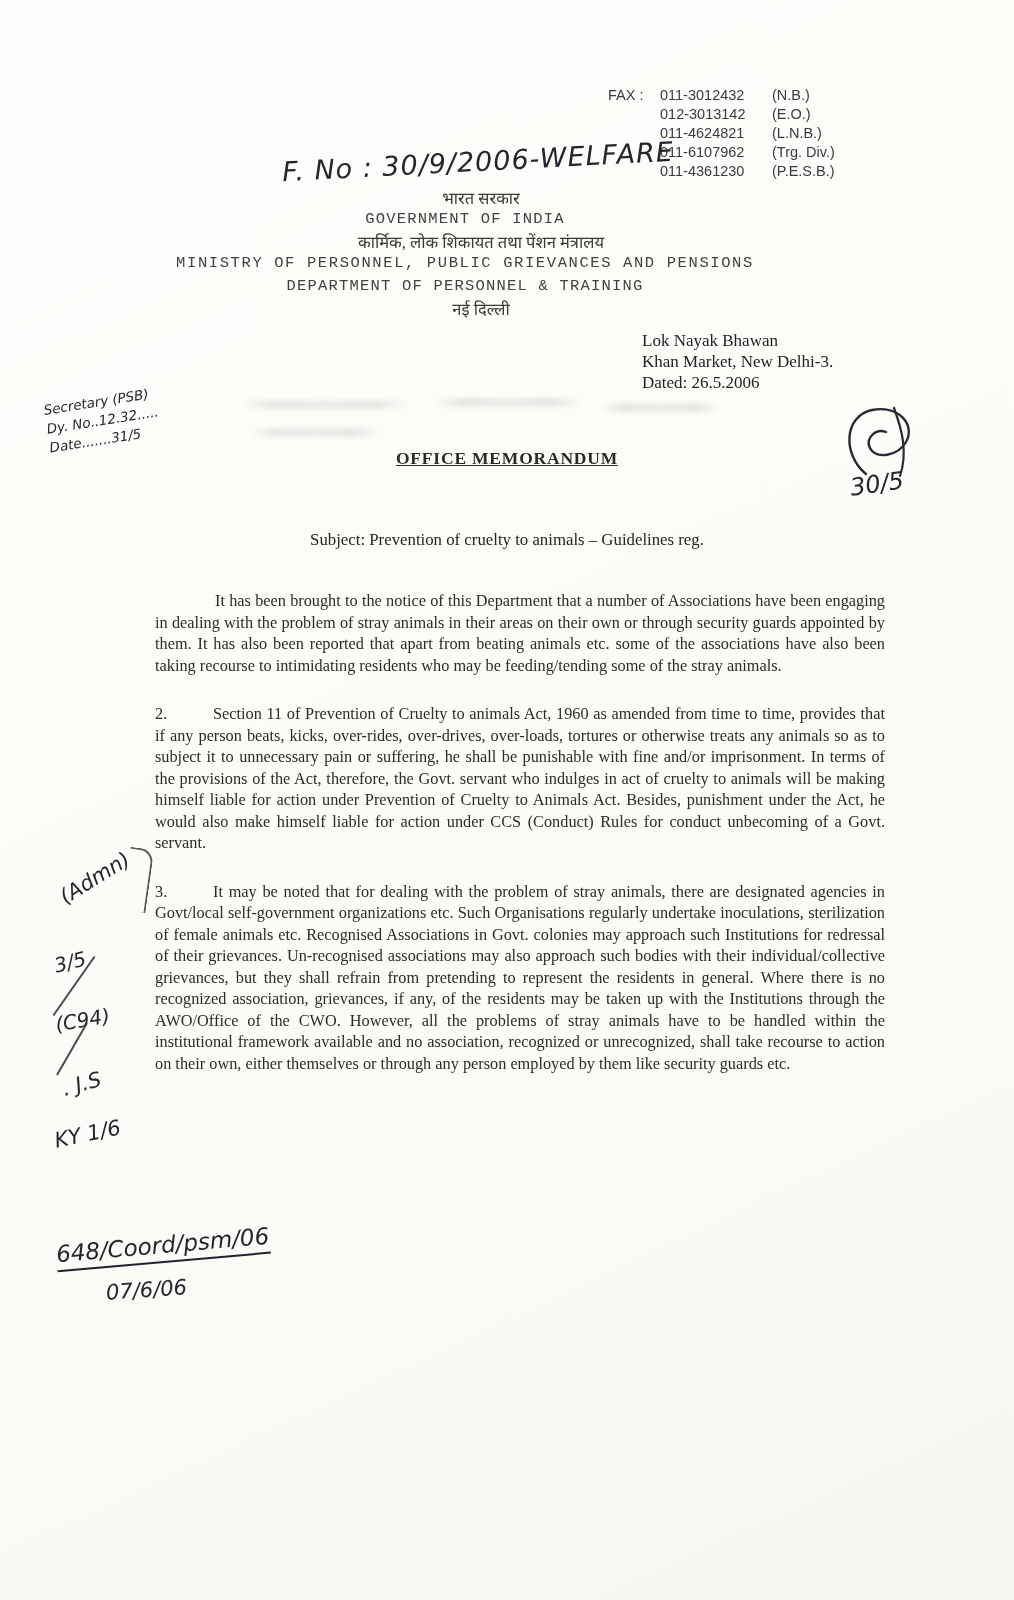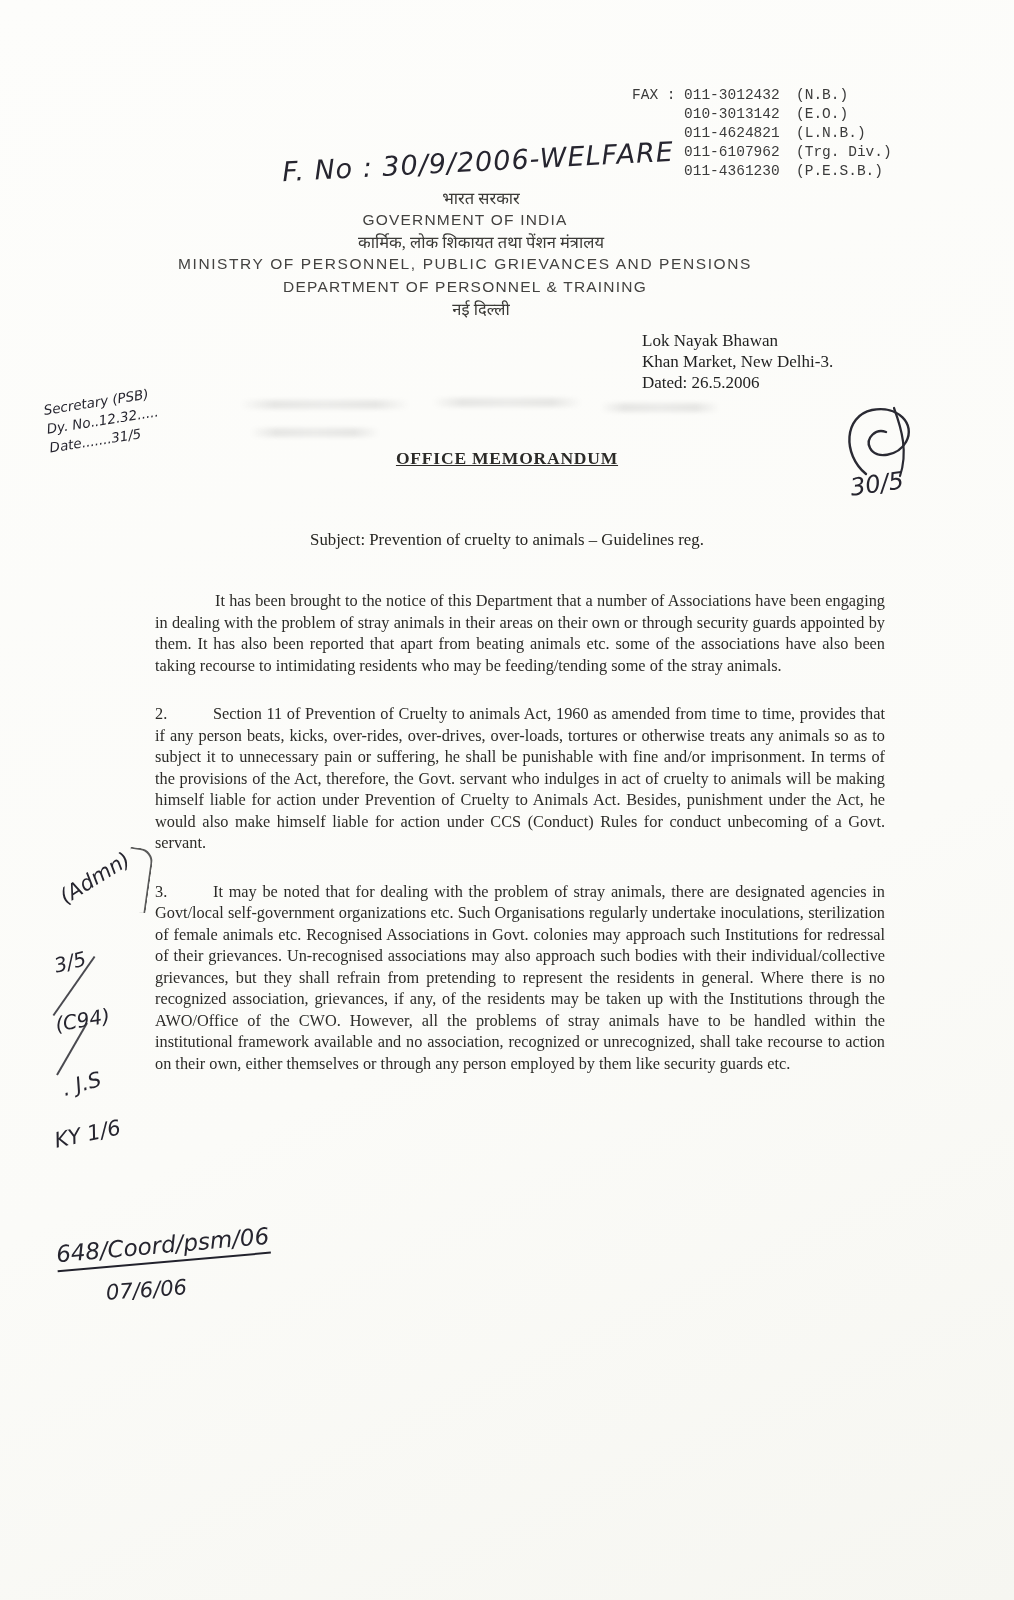--- a/index.html
+++ b/index.html
@@ -5,26 +5,26 @@
   html,body { margin:0; padding:0; background:#d8d8d5; }
   .page {
     position:relative; width:1014px; height:1600px; margin:0 auto;
     background:linear-gradient(155deg,#fdfdfb 0%,#fbfbf8 60%,#f6f6f1 100%);
     overflow:hidden;
     font-family:"Liberation Serif", serif;
     color:#2c2b28;
   }
   .hand { font-family:"DejaVu Sans", sans-serif; font-style:italic; color:#26252f; }
 
-  .fax { position:absolute; top:86px; left:632px; font-family:Liberation Mono, monospace; font-size:14.5px; line-height:19px; color:#3b3b3b; }
+  .fax { position:absolute; top:86px; left:608px; font-family:Liberation Sans, sans-serif; font-size:14.5px; line-height:19px; color:#3b3b3b; }
   .fax-row { display:grid; grid-template-columns:52px 112px auto; }
 
   .letterhead { position:absolute; top:186px; left:0; width:930px; text-align:center; color:#3a3936; }
   .lh-hi { font-size:16.5px; line-height:1.1; margin:4px 0 3px;padding-left:32px; }
-  .lh-en { font-family:Liberation Sans, sans-serif; font-size:15.5px; letter-spacing:1.2px; line-height:1.1; margin:3px 0 6px; color:#434240; }
+  .lh-en { font-family:Liberation Mono, monospace; font-size:15.5px; letter-spacing:1.2px; line-height:1.1; margin:3px 0 6px; color:#434240; }
   .lh-en.wide { letter-spacing:1.6px; }
 
   .address { position:absolute; top:330px; left:642px; width:242px; text-align:left; font-size:17px; line-height:21px; color:#222; }
 
   .stamp { position:absolute; top:392px; left:46px; transform:rotate(-9deg); font-size:13.5px; line-height:19px; }
 
   .smudge { position:absolute; height:9px; opacity:0.16; filter:blur(2px); border-radius:4px;
     background:linear-gradient(90deg, transparent, #777 20%, #999 50%, #777 80%, transparent); }
 
   .memo-title { position:absolute; top:448px; left:0; width:1014px; text-align:center; font-weight:bold; font-size:17.5px; letter-spacing:0.8px; }
@@ -67,21 +67,21 @@
 <div class="page">
 
   <div class="fax">
     <div class="fax-row">
       <span>FAX :</span>
       <span>011-3012432</span>
       <span>(N.B.)</span>
     </div>
     <div class="fax-row">
       <span></span>
-      <span>010-3013142</span>
+      <span>012-3013142</span>
       <span>(E.O.)</span>
     </div>
     <div class="fax-row">
       <span></span>
       <span>011-4624821</span>
       <span>(L.N.B.)</span>
     </div>
     <div class="fax-row">
       <span></span>
       <span>011-6107962</span>

